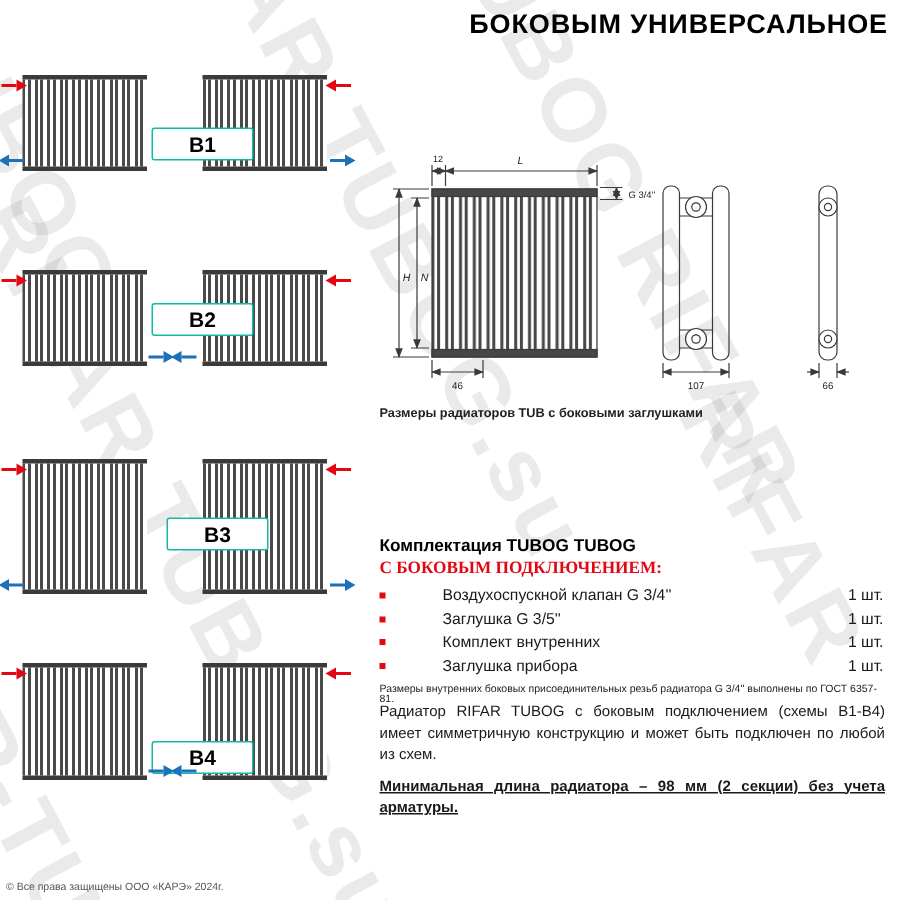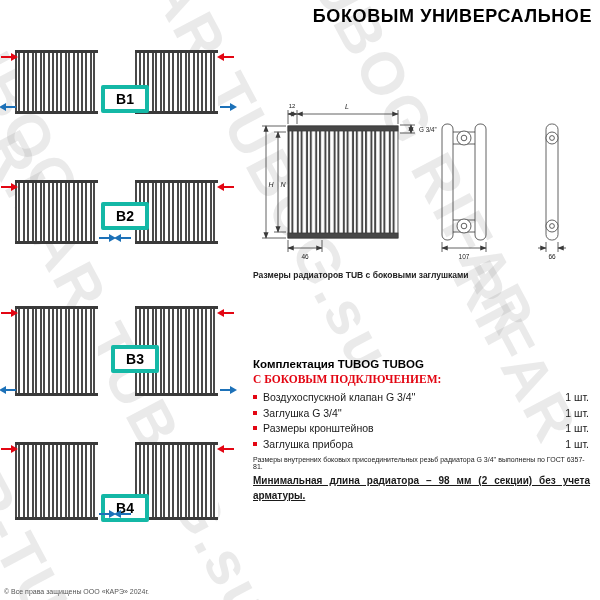--- a/index.html
+++ b/index.html
@@ -9,38 +9,38 @@
   
   .wm{position:absolute;transform-origin:0 0;transform:rotate(62deg);font-weight:bold;
       font-size:60px;color:rgba(125,125,125,0.16);letter-spacing:3px;white-space:nowrap;}
   
   .title{position:absolute;right:8px;top:6px;text-align:right;font-weight:bold;
          font-size:18px;line-height:1.18;letter-spacing:0.6px;color:#000;}
   
   .rad{position:absolute;box-sizing:border-box;border-top:3px solid #3a3a3a;border-bottom:3px solid #3a3a3a;
        background:repeating-linear-gradient(90deg,#4a4a4a 0 2px,#fff 2px 3.5px,#4a4a4a 3.5px 5.5px,#fff 5.5px 8.3px);}
   .scheme-label{position:absolute;width:32px;text-align:center;font-weight:bold;font-size:14px;
-       border:4px solid #14b8a6;background:#fff;padding:2px 4px;border-radius:2px;color:#000;}
+       border:1px solid #14b8a6;background:#fff;padding:2px 17px;border-radius:2px;color:#000;}
   .arrow{position:absolute;height:2px;width:10px;background:currentColor;}
   .arrow::after{content:'';position:absolute;top:-3px;width:0;height:0;
        border-top:4px solid transparent;border-bottom:4px solid transparent;}
   .arrow.right::after{right:-7px;border-left:7px solid currentColor;}
   .arrow.left::after{left:-7px;border-right:7px solid currentColor;}
   .red{color:#e30613;} .blue{color:#1d71b8;}
   
   .dim-svg{position:absolute;left:250px;top:98px;width:348px;height:172px;}
   .dim-svg text{font-family:"Liberation Sans",sans-serif;}
   .caption{position:absolute;left:253px;top:270px;font-size:8.5px;color:#222;font-weight:bold;}
   
   .kit{position:absolute;left:253px;top:358px;width:336px;}
   .kit-h1{font-weight:bold;font-size:11.5px;color:#000;}
   .kit-h2{font-weight:bold;font-size:11.5px;color:#e30613;margin:3px 0 6px 0;font-family:Liberation Serif, serif;}
   .kit-item{display:flex;align-items:center;font-size:10.5px;margin-bottom:3.5px;}
   .bullet{width:4px;height:4px;background:#e30613;margin-right:6px;flex:none;}
-  .kit-name{flex:1;}
+  .kit-name{flex:1;margin-left:32px;}
   .kit-qty{text-align:right;white-space:nowrap;}
   .kit-note{font-size:7px;color:#222;margin-top:6px;}
   
   .desc{position:absolute;left:253px;top:468px;width:337px;font-size:10px;line-height:14.5px;text-align:justify;}
   .desc p{margin:0 0 2px 0;}
   .desc .bold{font-weight:bold;margin-top:6px;text-decoration:underline;}
   
   .footer{position:absolute;left:4px;top:588px;font-size:7px;color:#555;}
 </style>
 </head>
@@ -169,34 +169,35 @@
   <div class="kit">
     <div class="kit-h1">Комплектация TUBOG TUBOG</div>
     <div class="kit-h2">С БОКОВЫМ ПОДКЛЮЧЕНИЕМ:</div>
     <div class="kit-item">
       <span class="bullet"></span>
       <span class="kit-name">Воздухоспускной клапан G 3/4''</span>
       <span class="kit-qty">1 шт.</span>
     </div>
     <div class="kit-item">
       <span class="bullet"></span>
-      <span class="kit-name">Заглушка G 3/4''</span>
-      <span class="kit-qty">1 шт.</span>
-    </div>
-    <div class="kit-item">
-      <span class="bullet"></span>
-      <span class="kit-name">Размеры кронштейнов</span>
+      <span class="kit-name">Заглушка G 3/5''</span>
+      <span class="kit-qty">1 шт.</span>
+    </div>
+    <div class="kit-item">
+      <span class="bullet"></span>
+      <span class="kit-name">Комплект внутренних</span>
       <span class="kit-qty">1 шт.</span>
     </div>
     <div class="kit-item">
       <span class="bullet"></span>
       <span class="kit-name">Заглушка прибора</span>
       <span class="kit-qty">1 шт.</span>
     </div>
     <div class="kit-note">Размеры внутренних боковых присоединительных резьб радиатора G 3/4'' выполнены по ГОСТ 6357-81.</div>
   </div>
 
   <div class="desc">
+    <p>Радиатор RIFAR TUBOG с боковым подключением (схемы В1-В4) имеет симметричную конструкцию и может быть подключен по любой из схем.</p>
     <p class="bold">Минимальная длина радиатора – 98 мм (2 секции) без учета арматуры.</p>
   </div>
 
   <div class="footer">© Все права защищены ООО «КАРЭ» 2024г.</div>
 </div>
 
 </body></html>

